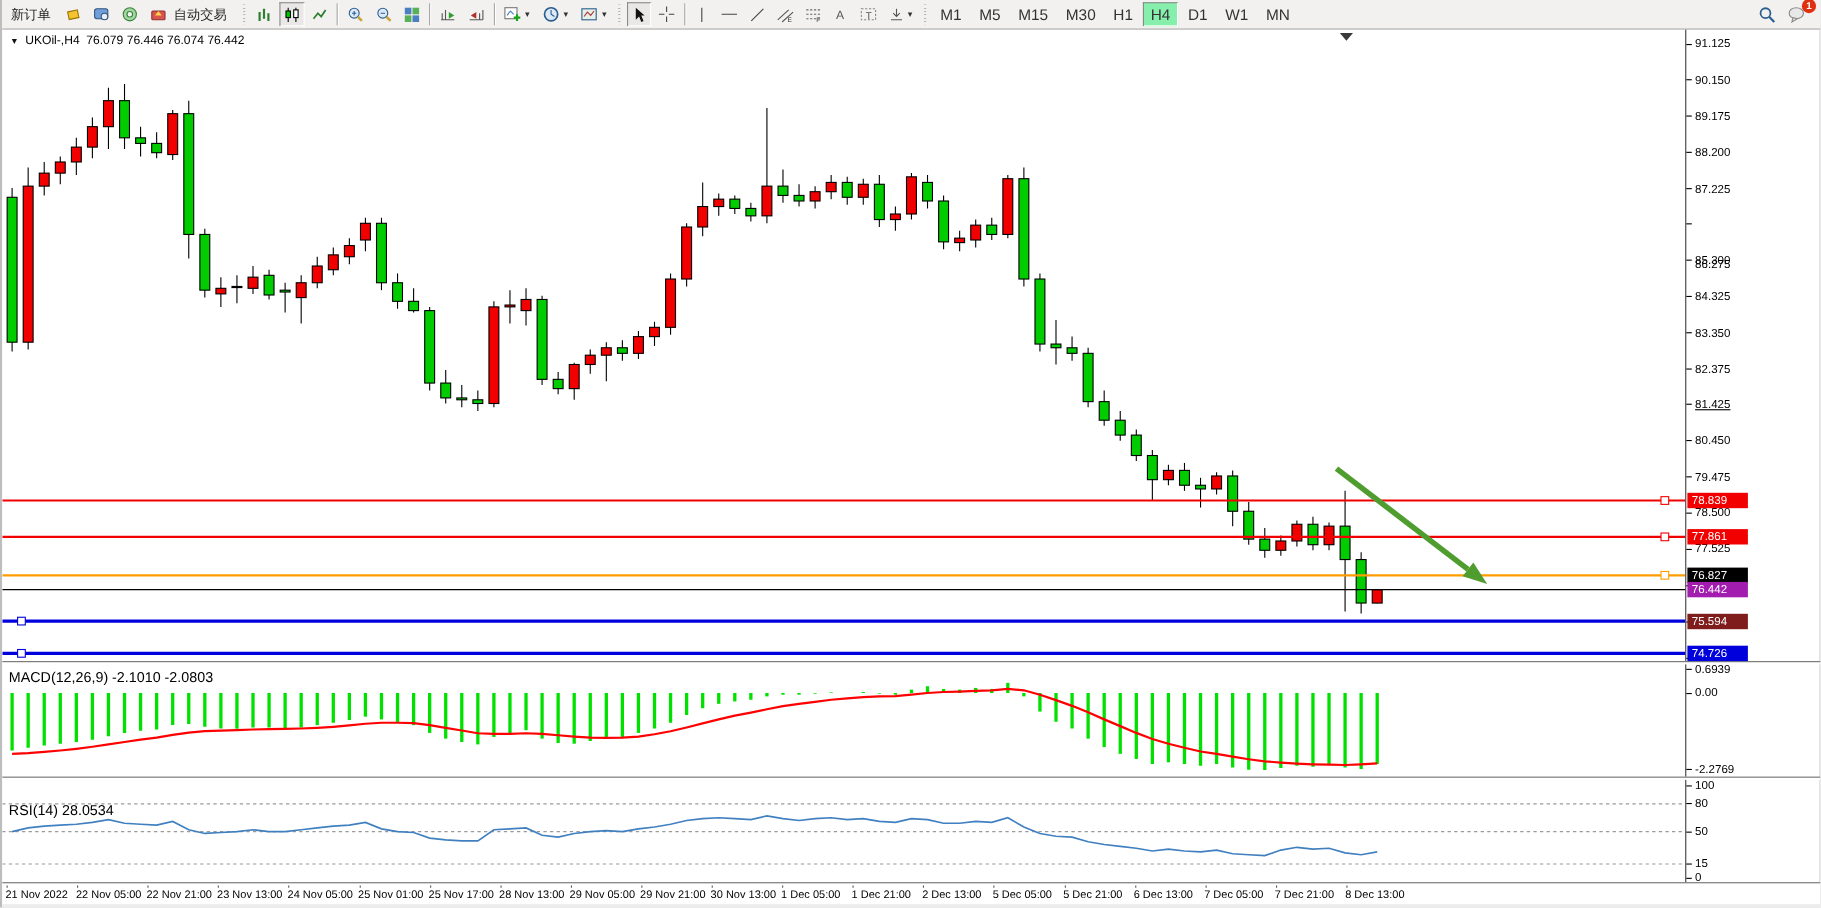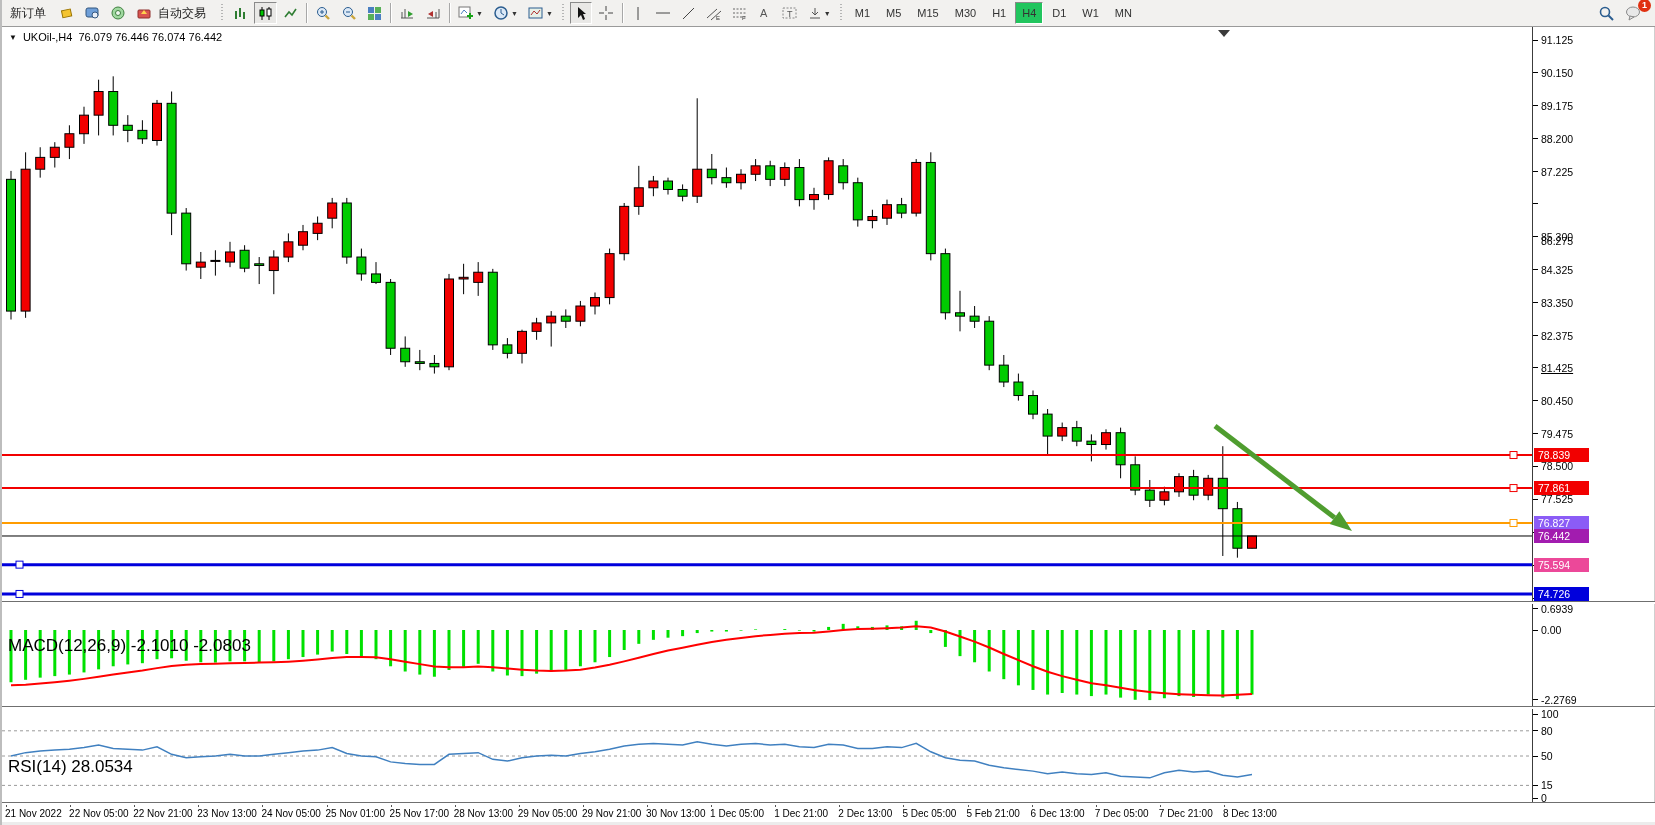--- a/index.html
+++ b/index.html
@@ -10,23 +10,23 @@
            border-bottom:1px solid #9a9a9a;display:flex;align-items:center;font-size:12px;color:#222;}
   .tb-btn{height:22px;min-width:22px;display:flex;align-items:center;justify-content:center;
           padding:0 3px;margin:0 1px;border:1px solid transparent;box-sizing:border-box;cursor:default;}
   .tb-btn.pressed{background:#e9e8e6;border-color:#8a8a8a #ffffff #ffffff #8a8a8a;}
   .tb-txt{padding:0 6px;white-space:nowrap;}
   .grip{width:5px;height:18px;margin:0 3px;
         background-image:repeating-linear-gradient(to bottom,#b5b5b5 0 1px,transparent 1px 3px);
         background-size:2px 100%;background-repeat:repeat-y;background-position:1px 0;}
   .vsep{width:1px;height:20px;background:#a8a8a8;margin:0 3px;box-shadow:1px 0 0 #fff;}
   .dd{font-size:7px;color:#333;margin-left:2px;}
-  .tf-btn{height:20px;padding:0 6px;margin:0 1px;font-size:11px;color:#333;display:flex;align-items:center;
+  .tf-btn{height:20px;padding:0 6px;margin:0 1px;font-size:14px;color:#333;display:flex;align-items:center;
           border:1px solid transparent;}
-  .tf-btn.active{background:#22c55e;border-color:#8a8a8a #fff #fff #8a8a8a;}
+  .tf-btn.active{background:#86efac;border-color:#8a8a8a #fff #fff #8a8a8a;}
   #tb-right{margin-left:auto;display:flex;align-items:center;padding-right:10px;}
   .badge{position:absolute;top:-4px;right:-6px;background:#e03010;color:#fff;border-radius:8px;
          min-width:13px;height:13px;font-size:9px;line-height:13px;text-align:center;font-weight:bold;}
   
   #chartArea{position:absolute;left:0;top:27px;width:1655px;height:798px;background:#fff;}
   #gfx{position:absolute;left:0;top:0;pointer-events:none;}
   .overlay-text{position:absolute;font-size:11px;color:#000;white-space:nowrap;z-index:3;}
   #quoteLine{left:7px;top:4px;display:flex;align-items:center;gap:6px;}
   #quoteLine .tri{font-size:8px;color:#111;}
   .axis-tick-label{position:absolute;left:1539px;font-size:10.5px;color:#000;z-index:1;}
@@ -34,21 +34,21 @@
   .price-badge{position:absolute;left:1532px;width:55px;height:14px;color:#fff;font-size:10.5px;
                line-height:14px;padding-left:4px;z-index:2;box-sizing:border-box;}
   .time-label{position:absolute;top:781px;font-size:10px;color:#000;z-index:1;white-space:nowrap;}
   .time-tick{position:absolute;top:776px;width:1px;height:4px;background:#555;z-index:1;}
   .hsep{position:absolute;left:0;width:1655px;height:2px;background:#fff;border-top:1px solid #6f6f6f;z-index:2;}
   #vaxis{position:absolute;left:1530px;top:0px;width:1px;height:776px;background:#3c3c3c;z-index:1;}
   #raxisEdge{position:absolute;left:1652px;top:0;width:1px;height:776px;background:#cfcfcf;}
   #shiftMarker{position:absolute;left:1216px;top:3px;width:0;height:0;z-index:2;
                border-left:6px solid transparent;border-right:6px solid transparent;border-top:7px solid #3a3a3a;}
   #bottomStrip{position:absolute;left:0;top:795px;width:1655px;height:3px;background:#ececec;}
-  .ind-label{font-size:17px;margin-top:28px;}
+  .ind-label{font-size:13px;}
   svg{display:block;}
   .icon{display:flex;align-items:center;justify-content:center;}
 </style>
 </head>
 <body>
 
 <div id="app">
 
   <div id="toolbar">
     <div class="tb-btn tb-txt">新订单</div>
@@ -667,23 +667,23 @@
         <div class="axis-dash" style="top: 728.5px;"></div>
         <div class="axis-tick-label" style="top: 723px;">50</div>
         <div class="axis-dash" style="top: 757.9px;"></div>
         <div class="axis-tick-label" style="top: 752.4px;">15</div>
         <div class="axis-dash" style="top: 770.5px;"></div>
         <div class="axis-tick-label" style="top: 765px;">0</div>
       </div>
     <div id="badges">
         <div class="price-badge" style="top: 421.021px; background: rgb(242, 0, 0);">78.839</div>
         <div class="price-badge" style="top: 454.058px; background: rgb(242, 0, 0);">77.861</div>
-        <div class="price-badge" style="top: 488.986px; background: #8b5cf6;">76.827</div>
+        <div class="price-badge" style="top: 488.986px; background: #000000;">76.827</div>
         <div class="price-badge" style="top: 501.992px; background: #a21caf;">76.442</div>
-        <div class="price-badge" style="top: 530.637px; background: #ec4899;">75.594</div>
+        <div class="price-badge" style="top: 530.637px; background: #7f1d1d;">75.594</div>
         <div class="price-badge" style="top: 559.958px; background: rgb(0, 0, 220);">74.726</div>
       </div>
     <div id="timeLabels">
         <div class="time-tick" style="left: 4px;"></div>
         <div class="time-label" style="left: 3px;">21 Nov 2022</div>
         <div class="time-tick" style="left: 68.1px;"></div>
         <div class="time-label" style="left: 67.1px;">22 Nov 05:00</div>
         <div class="time-tick" style="left: 132.2px;"></div>
         <div class="time-label" style="left: 131.2px;">22 Nov 21:00</div>
         <div class="time-tick" style="left: 196.3px;"></div>
@@ -704,21 +704,21 @@
         <div class="time-label" style="left: 644px;">30 Nov 13:00</div>
         <div class="time-tick" style="left: 709.1px;"></div>
         <div class="time-label" style="left: 708.1px;">1 Dec 05:00</div>
         <div class="time-tick" style="left: 773.2px;"></div>
         <div class="time-label" style="left: 772.2px;">1 Dec 21:00</div>
         <div class="time-tick" style="left: 837.3px;"></div>
         <div class="time-label" style="left: 836.3px;">2 Dec 13:00</div>
         <div class="time-tick" style="left: 901.4px;"></div>
         <div class="time-label" style="left: 900.4px;">5 Dec 05:00</div>
         <div class="time-tick" style="left: 965.5px;"></div>
-        <div class="time-label" style="left: 964.5px;">5 Feb 21:00</div>
+        <div class="time-label" style="left: 964.5px;">5 Dec 21:00</div>
         <div class="time-tick" style="left: 1029.6px;"></div>
         <div class="time-label" style="left: 1028.6px;">6 Dec 13:00</div>
         <div class="time-tick" style="left: 1093.7px;"></div>
         <div class="time-label" style="left: 1092.7px;">7 Dec 05:00</div>
         <div class="time-tick" style="left: 1157.8px;"></div>
         <div class="time-label" style="left: 1156.8px;">7 Dec 21:00</div>
         <div class="time-tick" style="left: 1221.9px;"></div>
         <div class="time-label" style="left: 1220.9px;">8 Dec 13:00</div>
       </div>
   </div>

